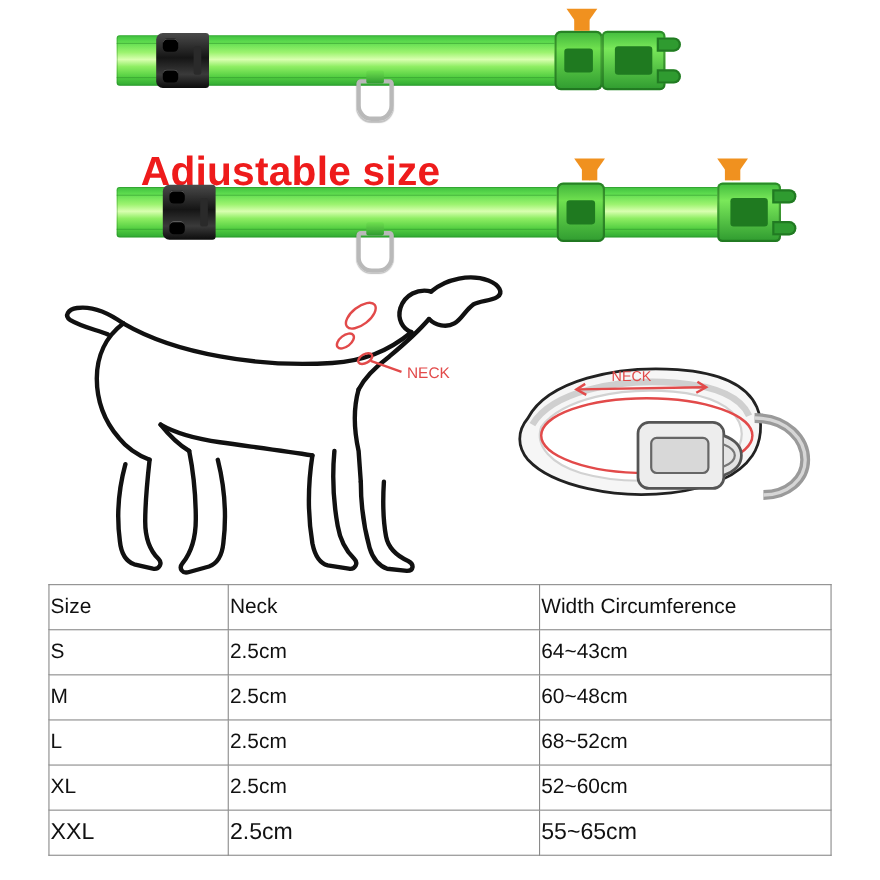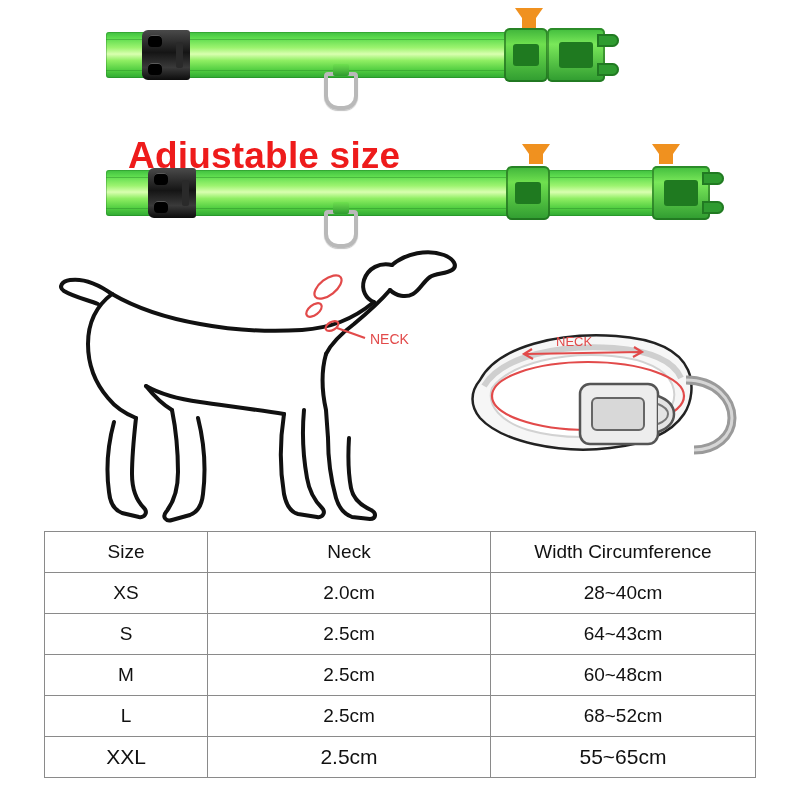--- a/index.html
+++ b/index.html
@@ -193,21 +193,21 @@
   #size-table {
     position: absolute;
     left: 44px;
     top: 531px;
     width: 712px;
     border-collapse: collapse;
     table-layout: fixed;
   }
   #size-table td, #size-table th {
     border: 1px solid #8a8a8a;
-    text-align: center;
+    text-align: left;
     font-weight: normal;
     font-family: "Liberation Sans", sans-serif;
     color: #111;
   }
   #size-table thead th {
     height: 38px;
     font-size: 19px;
   }
   #size-table tbody td {
     height: 38px;
@@ -374,40 +374,40 @@
   <table id="size-table">
     <thead>
       <tr>
         <th class="col-size">Size</th>
         <th class="col-width">Neck</th>
         <th>Width Circumference</th>
       </tr>
     </thead>
     <tbody>
       <tr>
-        <td>XS</td>
-        <td>2.0cm</td>
-        <td>28~40cm</td>
-      </tr>
-      <tr>
         <td>S</td>
         <td>2.5cm</td>
         <td>64~43cm</td>
       </tr>
       <tr>
         <td>M</td>
         <td>2.5cm</td>
         <td>60~48cm</td>
       </tr>
       <tr>
         <td>L</td>
         <td>2.5cm</td>
         <td>68~52cm</td>
       </tr>
       <tr>
+        <td>XL</td>
+        <td>2.5cm</td>
+        <td>52~60cm</td>
+      </tr>
+      <tr>
         <td>XXL</td>
         <td>2.5cm</td>
         <td>55~65cm</td>
       </tr>
     </tbody>
   </table>
 
 </div>
 
 </body></html>

